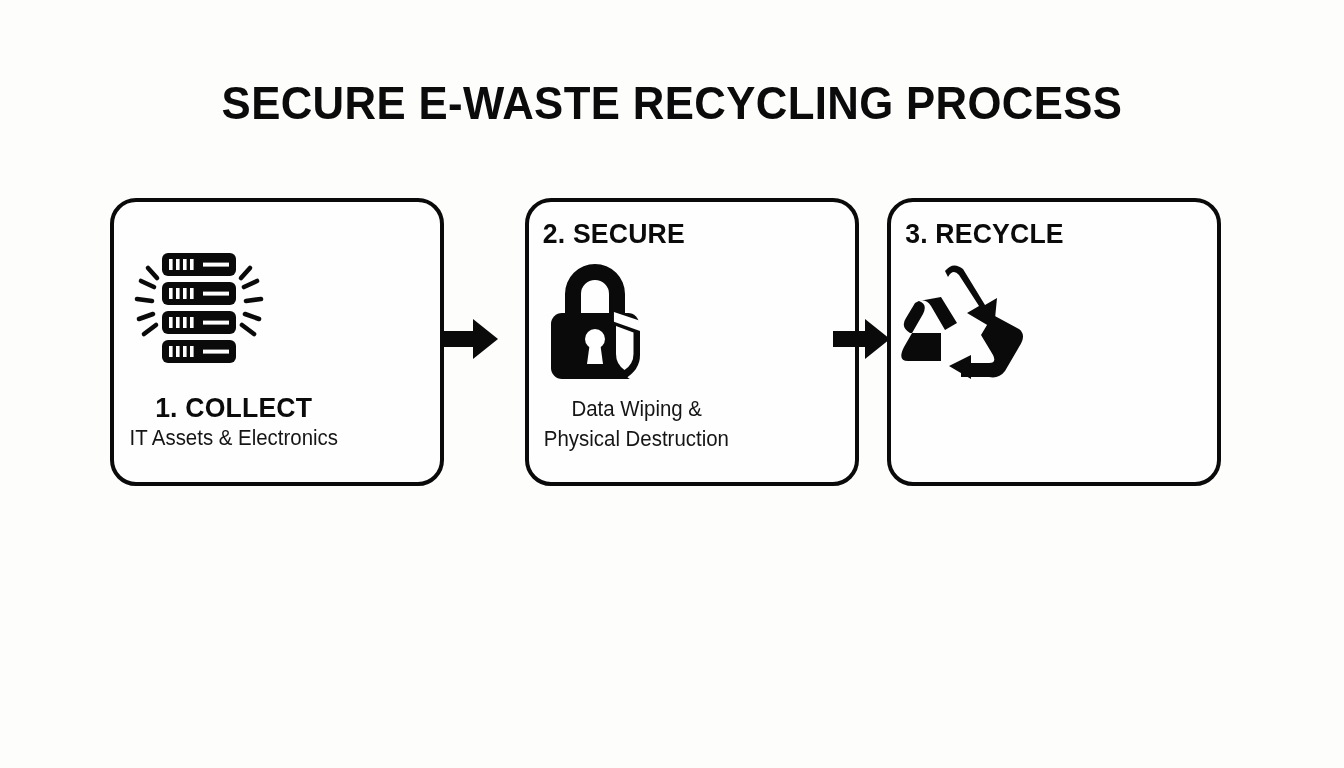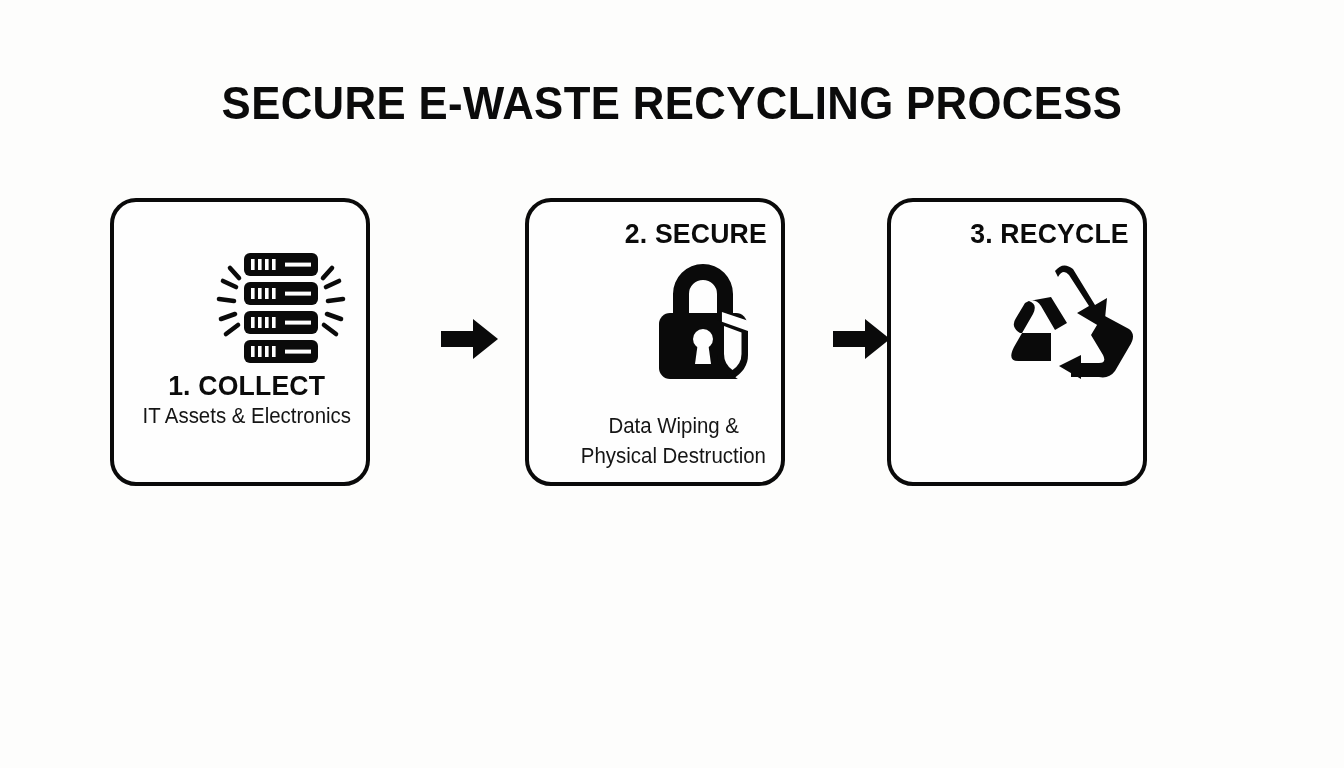--- a/index.html
+++ b/index.html
@@ -44,44 +44,44 @@
     position: absolute;
     top: 198px;
     left: 110px;
     width: 1110px;
     height: 290px;
   }
 
   .step-card {
     position: absolute;
     top: 0;
-    width: 260px;
+    width: 334px;
     height: 288px;
     box-sizing: border-box;
     border: 4.5px solid #0a0a0a;
     border-radius: 26px;
     background: #fefefe;
     display: flex;
     flex-direction: column;
-    align-items: flex-end;
+    align-items: flex-start;
     padding: 14px 10px 14px 10px;
   }
   .step-card.card-1 { left: 0px; }
   .step-card.card-2 { left: 415px; }
   .step-card.card-3 { left: 777px; }
 
   
   .card-1 { justify-content: flex-start; }
   .card-1 .icon-slot { margin-top: 34px; }
-  .card-1 .label-block { }
+  .card-1 .label-block { margin-top: 22px; }
 
   .card-2 .icon-slot,
   .card-3 .icon-slot { margin-top: 12px; }
   .card-2 .label-block,
-  .card-3 .label-block { margin-top: 32px; }
+  .card-3 .label-block { margin-top: 15px; }
 
   .step-heading {
     font-size: 28px;
     font-weight: 700;
     letter-spacing: 0.2px;
     line-height: 1.12;
     color: #0b0b0b;
     text-align: center;
     white-space: nowrap;
     transform: scaleX(0.95);

